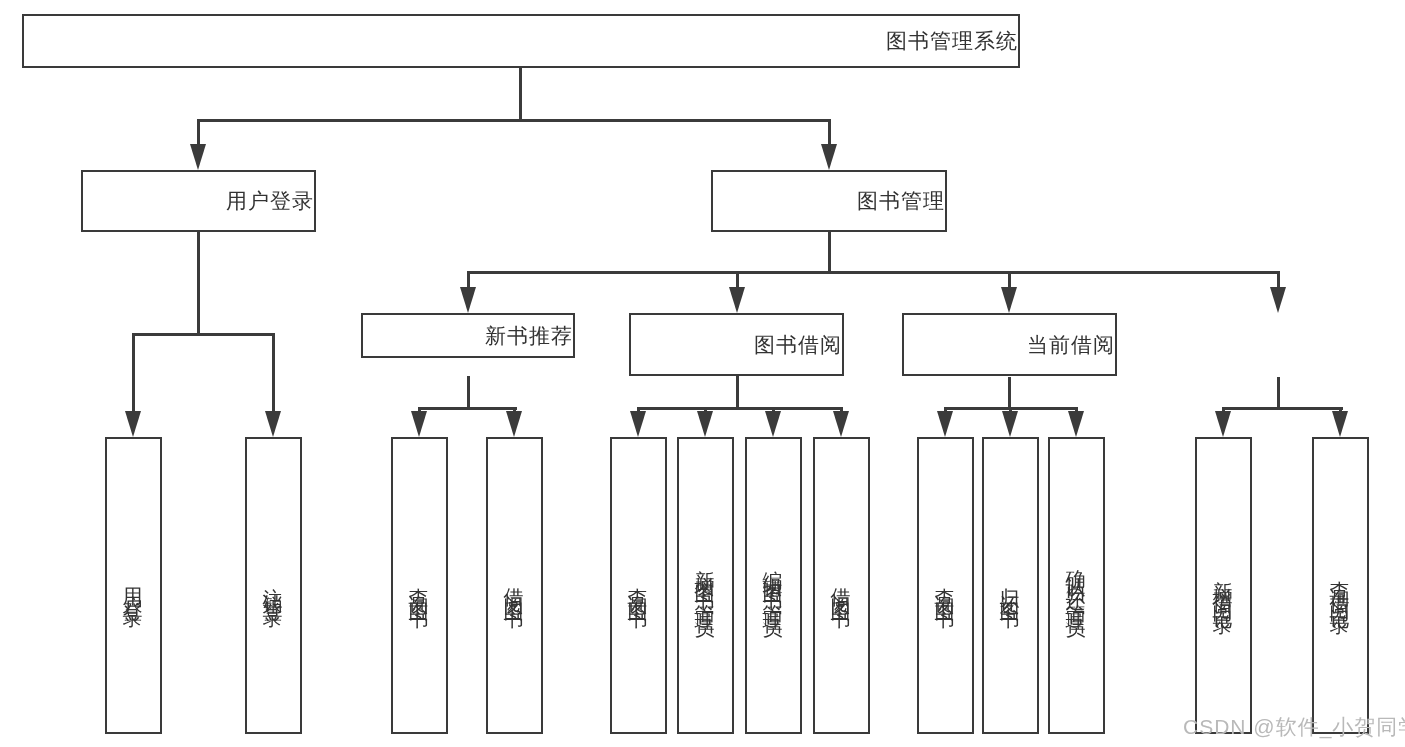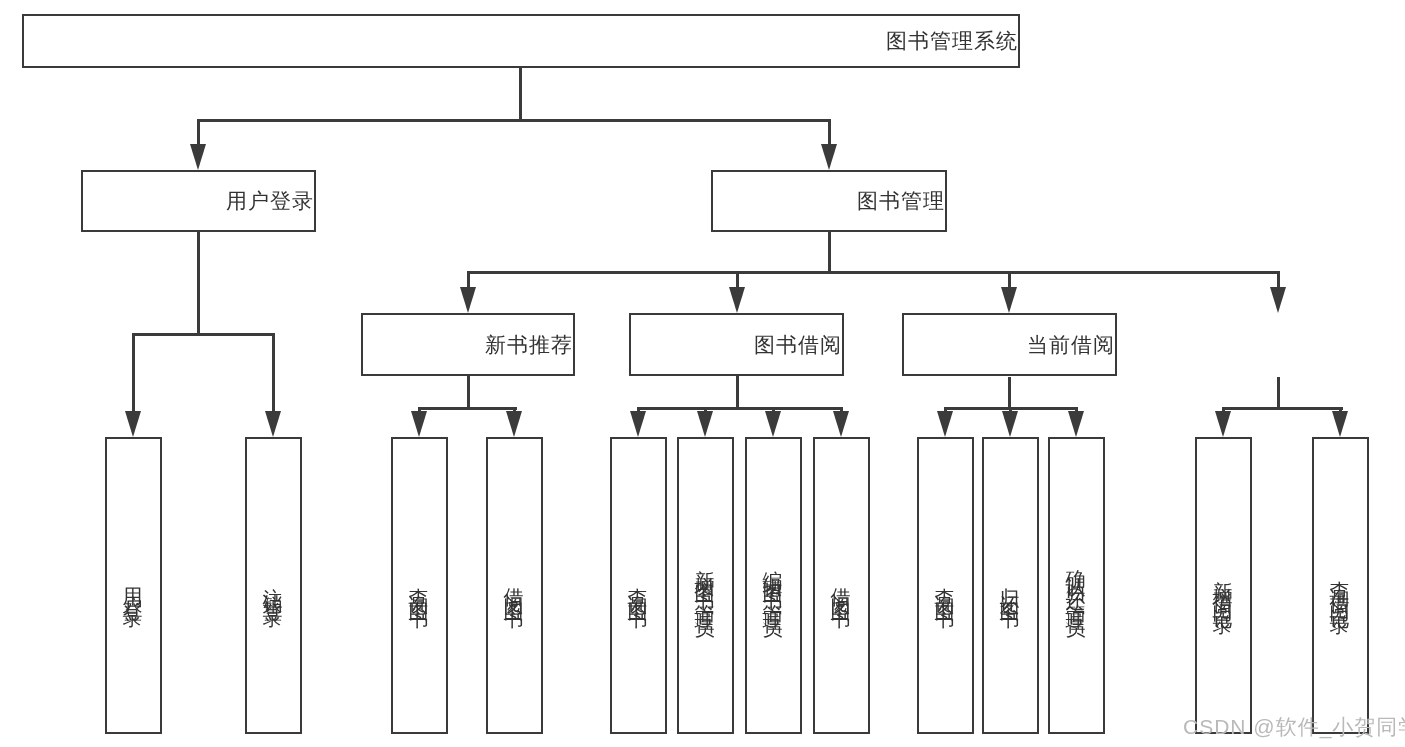--- a/index.html
+++ b/index.html
@@ -109,21 +109,21 @@
   <div class="hl" style="left:467px; top:271px; width:812px;"></div>
   <div class="vl" style="left:467px; top:271px; height:20px;"></div>
   <div class="ah" style="left:460px; top:287px;"></div>
   <div class="vl" style="left:736px; top:271px; height:20px;"></div>
   <div class="ah" style="left:729px; top:287px;"></div>
   <div class="vl" style="left:1008px; top:271px; height:20px;"></div>
   <div class="ah" style="left:1001px; top:287px;"></div>
   <div class="vl" style="left:1277px; top:271px; height:20px;"></div>
   <div class="ah" style="left:1270px; top:287px;"></div>
 
-  <div class="box h" style="left:361px; top:313px; width:214px; height:63px;">
+  <div class="box h" style="left:361px; top:313px; width:214px; height:45px;">
     <span>新书推荐</span>
   </div>
   <div class="box h" style="left:629px; top:313px; width:215px; height:63px;">
     <span>图书借阅</span>
   </div>
   <div class="box h" style="left:902px; top:313px; width:215px; height:63px;">
     <span>当前借阅</span>
   </div>
 
   <div class="vl" style="left:467px; top:376px; height:34px;"></div>

